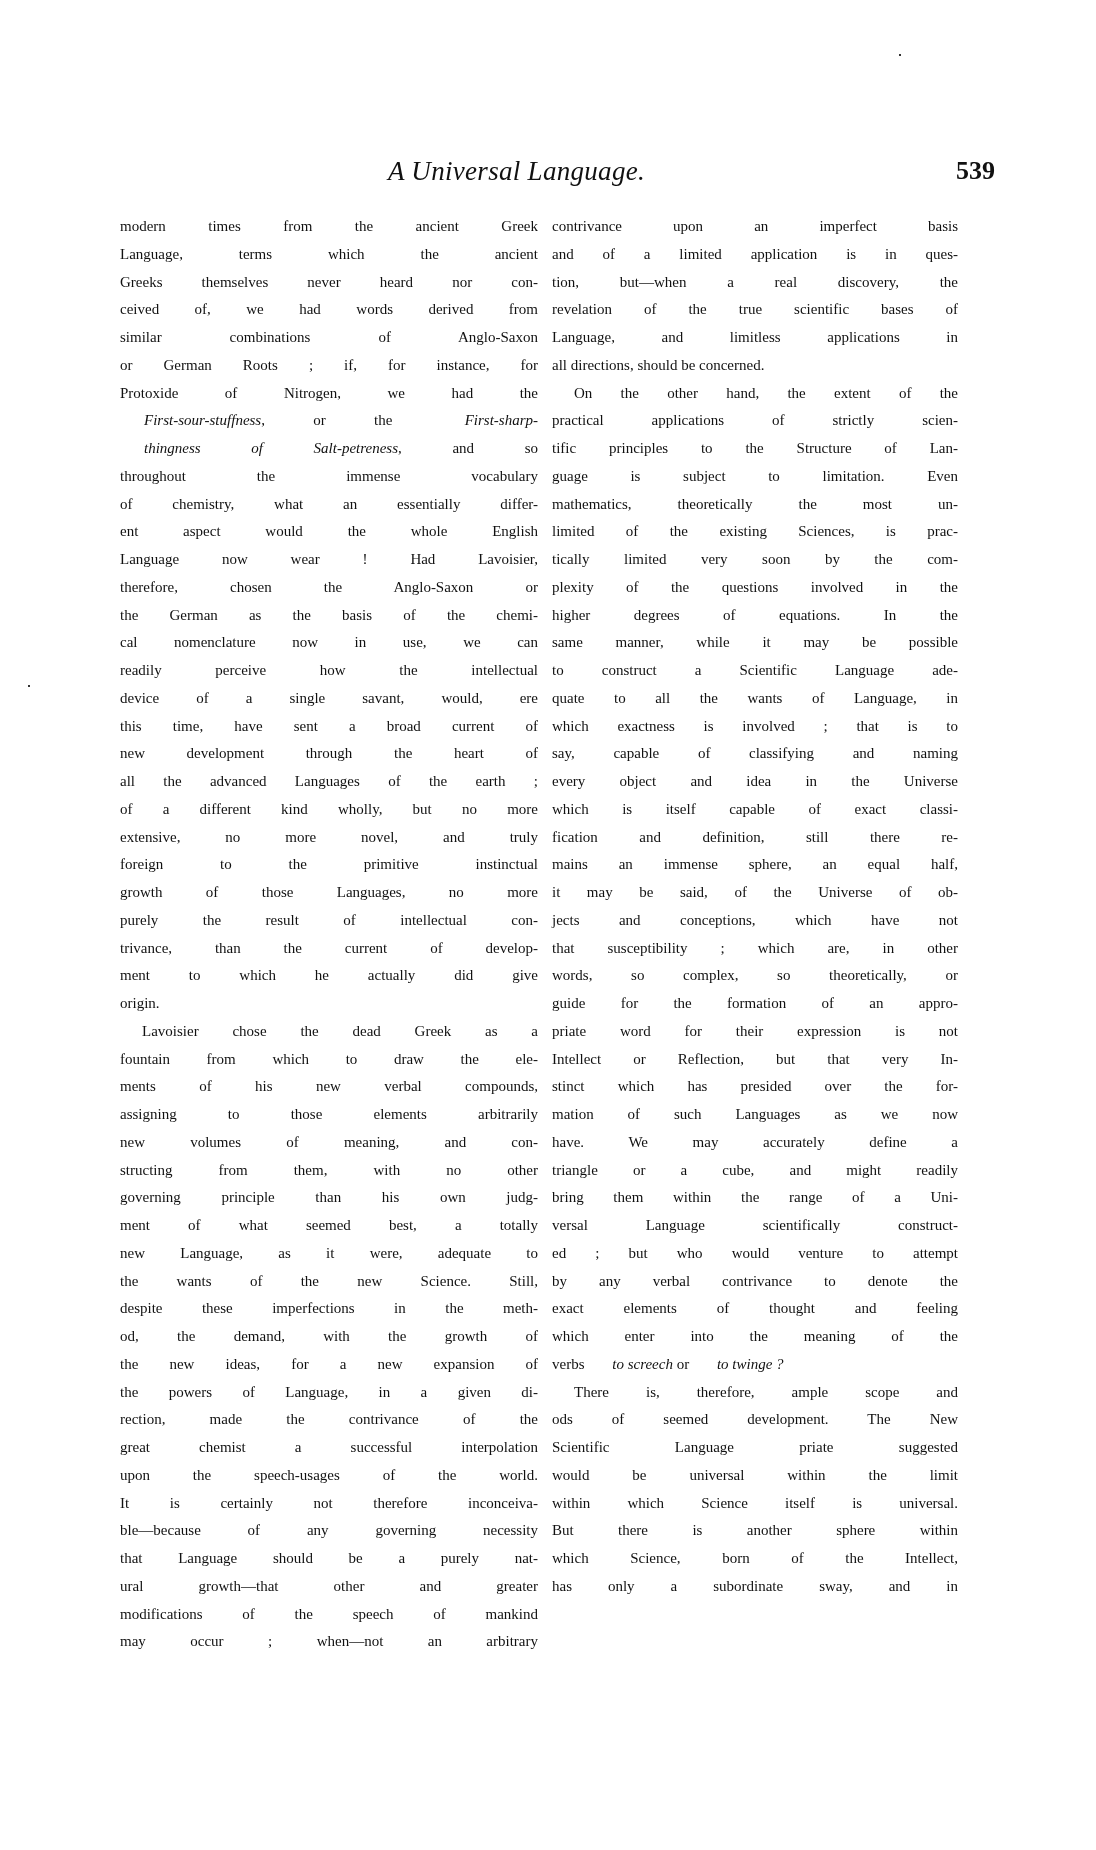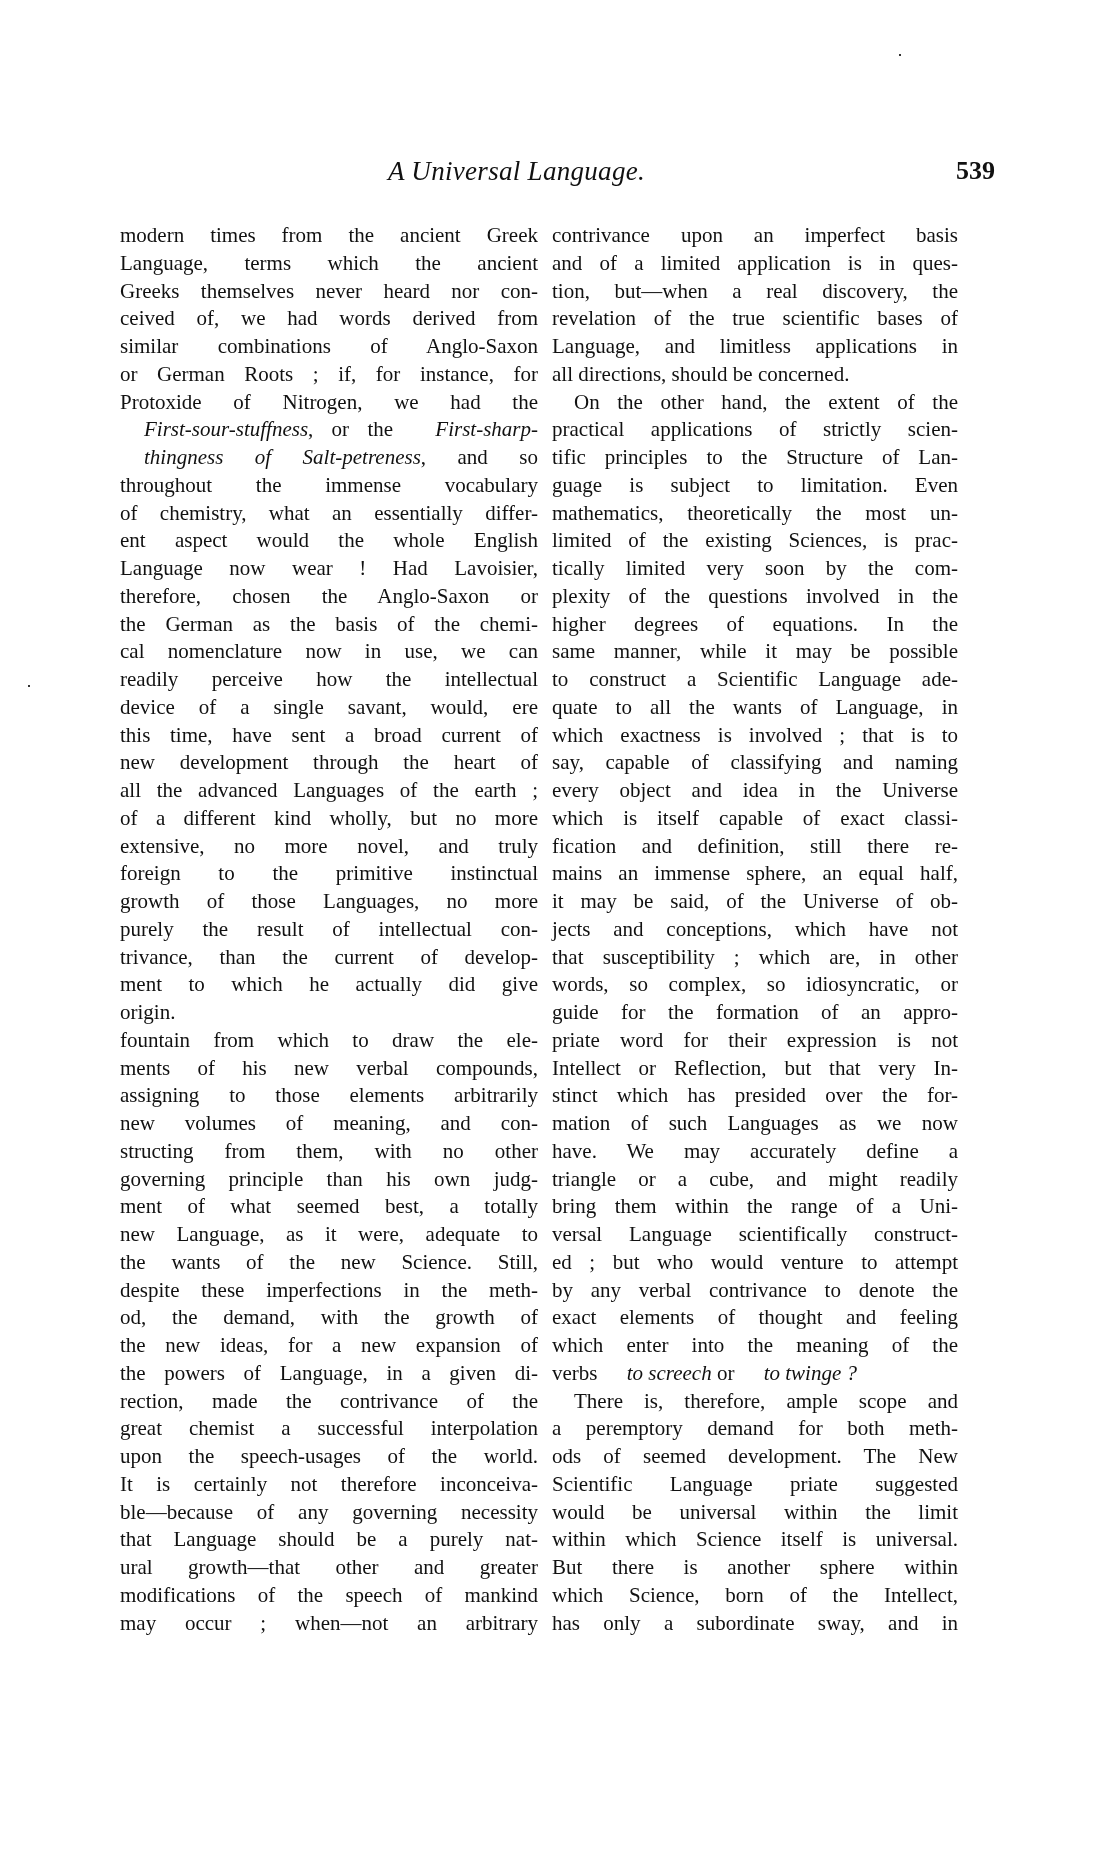--- a/index.html
+++ b/index.html
@@ -2,21 +2,21 @@
 <html><head>
 <meta charset="utf-8">
 <style>
   html, body { margin: 0; padding: 0; background: #ffffff; }
   body { width: 1096px; height: 1850px; position: relative; overflow: hidden;
          font-family: "Liberation Serif", "DejaVu Serif", serif; color: #111111; }
   .running-head { position: absolute; left: 0; top: 156px; width: 1096px; height: 34px; padding-left: 32px; }
   .running-title { position: absolute; left: 388px; top: 0; font-style: italic; font-size: 27px;
                    letter-spacing: 0.3px; white-space: nowrap; }
   .page-number { position: absolute; left: 956px; top: 0; font-size: 26px; font-weight: bold; }
-  .column { position: absolute; top: 222px; width: 418px; font-size: 21px; line-height: 27.75px; }
+  .column { position: absolute; top: 213px; width: 418px; font-size: 15px; line-height: 27.75px; }
   .col-left { left: 120px; }
   .col-right { left: 552px; width: 406px; }
   .line { display: block; white-space: nowrap; text-align: justify; text-align-last: justify; height: 27.75px; overflow: visible; }
   .line.last { text-align-last: left; }
   .line.indent { padding-left: 22px; }
   .it { font-style: italic; margin-left: 24px; }
   .speck { position: absolute; width: 2px; height: 2px; background: #333; }
 </style>
 </head>
 <body>
@@ -49,20 +49,21 @@
     <span class="line">new development through the heart of</span>
     <span class="line">all the advanced Languages of the earth ;</span>
     <span class="line">of a different kind wholly, but no more</span>
     <span class="line">extensive, no more novel, and truly</span>
     <span class="line">foreign to the primitive instinctual</span>
     <span class="line">growth of those Languages, no more</span>
     <span class="line">purely the result of intellectual con-</span>
     <span class="line">trivance, than the current of develop-</span>
     <span class="line">ment to which he actually did give</span>
     <span class="line last">origin.</span>
+    <span class="line indent">Lavoisier chose the dead Greek as a</span>
     <span class="line">fountain from which to draw the ele-</span>
     <span class="line">ments of his new verbal compounds,</span>
     <span class="line">assigning to those elements arbitrarily</span>
     <span class="line">new volumes of meaning, and con-</span>
     <span class="line">structing from them, with no other</span>
     <span class="line">governing principle than his own judg-</span>
     <span class="line">ment of what seemed best, a totally</span>
     <span class="line">new Language, as it were, adequate to</span>
     <span class="line">the wants of the new Science. Still,</span>
     <span class="line">despite these imperfections in the meth-</span>
@@ -100,37 +101,36 @@
     <span class="line">quate to all the wants of Language, in</span>
     <span class="line">which exactness is involved ; that is to</span>
     <span class="line">say, capable of classifying and naming</span>
     <span class="line">every object and idea in the Universe</span>
     <span class="line">which is itself capable of exact classi-</span>
     <span class="line">fication and definition, still there re-</span>
     <span class="line">mains an immense sphere, an equal half,</span>
     <span class="line">it may be said, of the Universe of ob-</span>
     <span class="line">jects and conceptions, which have not</span>
     <span class="line">that susceptibility ; which are, in other</span>
-    <span class="line">words, so complex, so idiosyncratic, or</span>
+    <span class="line">words, so complex, so theoretically, or</span>
     <span class="line">guide for the formation of an appro-</span>
     <span class="line">priate word for their expression is not</span>
     <span class="line">Intellect or Reflection, but that very In-</span>
     <span class="line">stinct which has presided over the for-</span>
     <span class="line">mation of such Languages as we now</span>
     <span class="line">have. We may accurately define a</span>
     <span class="line">triangle or a cube, and might readily</span>
     <span class="line">bring them within the range of a Uni-</span>
     <span class="line">versal Language scientifically construct-</span>
     <span class="line">ed ; but who would venture to attempt</span>
     <span class="line">by any verbal contrivance to denote the</span>
     <span class="line">exact elements of thought and feeling</span>
     <span class="line">which enter into the meaning of the</span>
     <span class="line last"><span>verbs </span><span class="it">to screech</span><span> or </span><span class="it">to twinge ?</span></span>
     <span class="line indent">There is, therefore, ample scope and</span>
-    <span class="line">a peremptory demand for both meth-</span>
     <span class="line">ods of seemed development. The New</span>
     <span class="line">Scientific Language priate suggested</span>
     <span class="line">would be universal within the limit</span>
     <span class="line">within which Science itself is universal.</span>
     <span class="line">But there is another sphere within</span>
     <span class="line">which Science, born of the Intellect,</span>
     <span class="line">has only a subordinate sway, and in</span>
   </div>
 
 <span class="speck" style="left:899px; top:54px;"></span>

